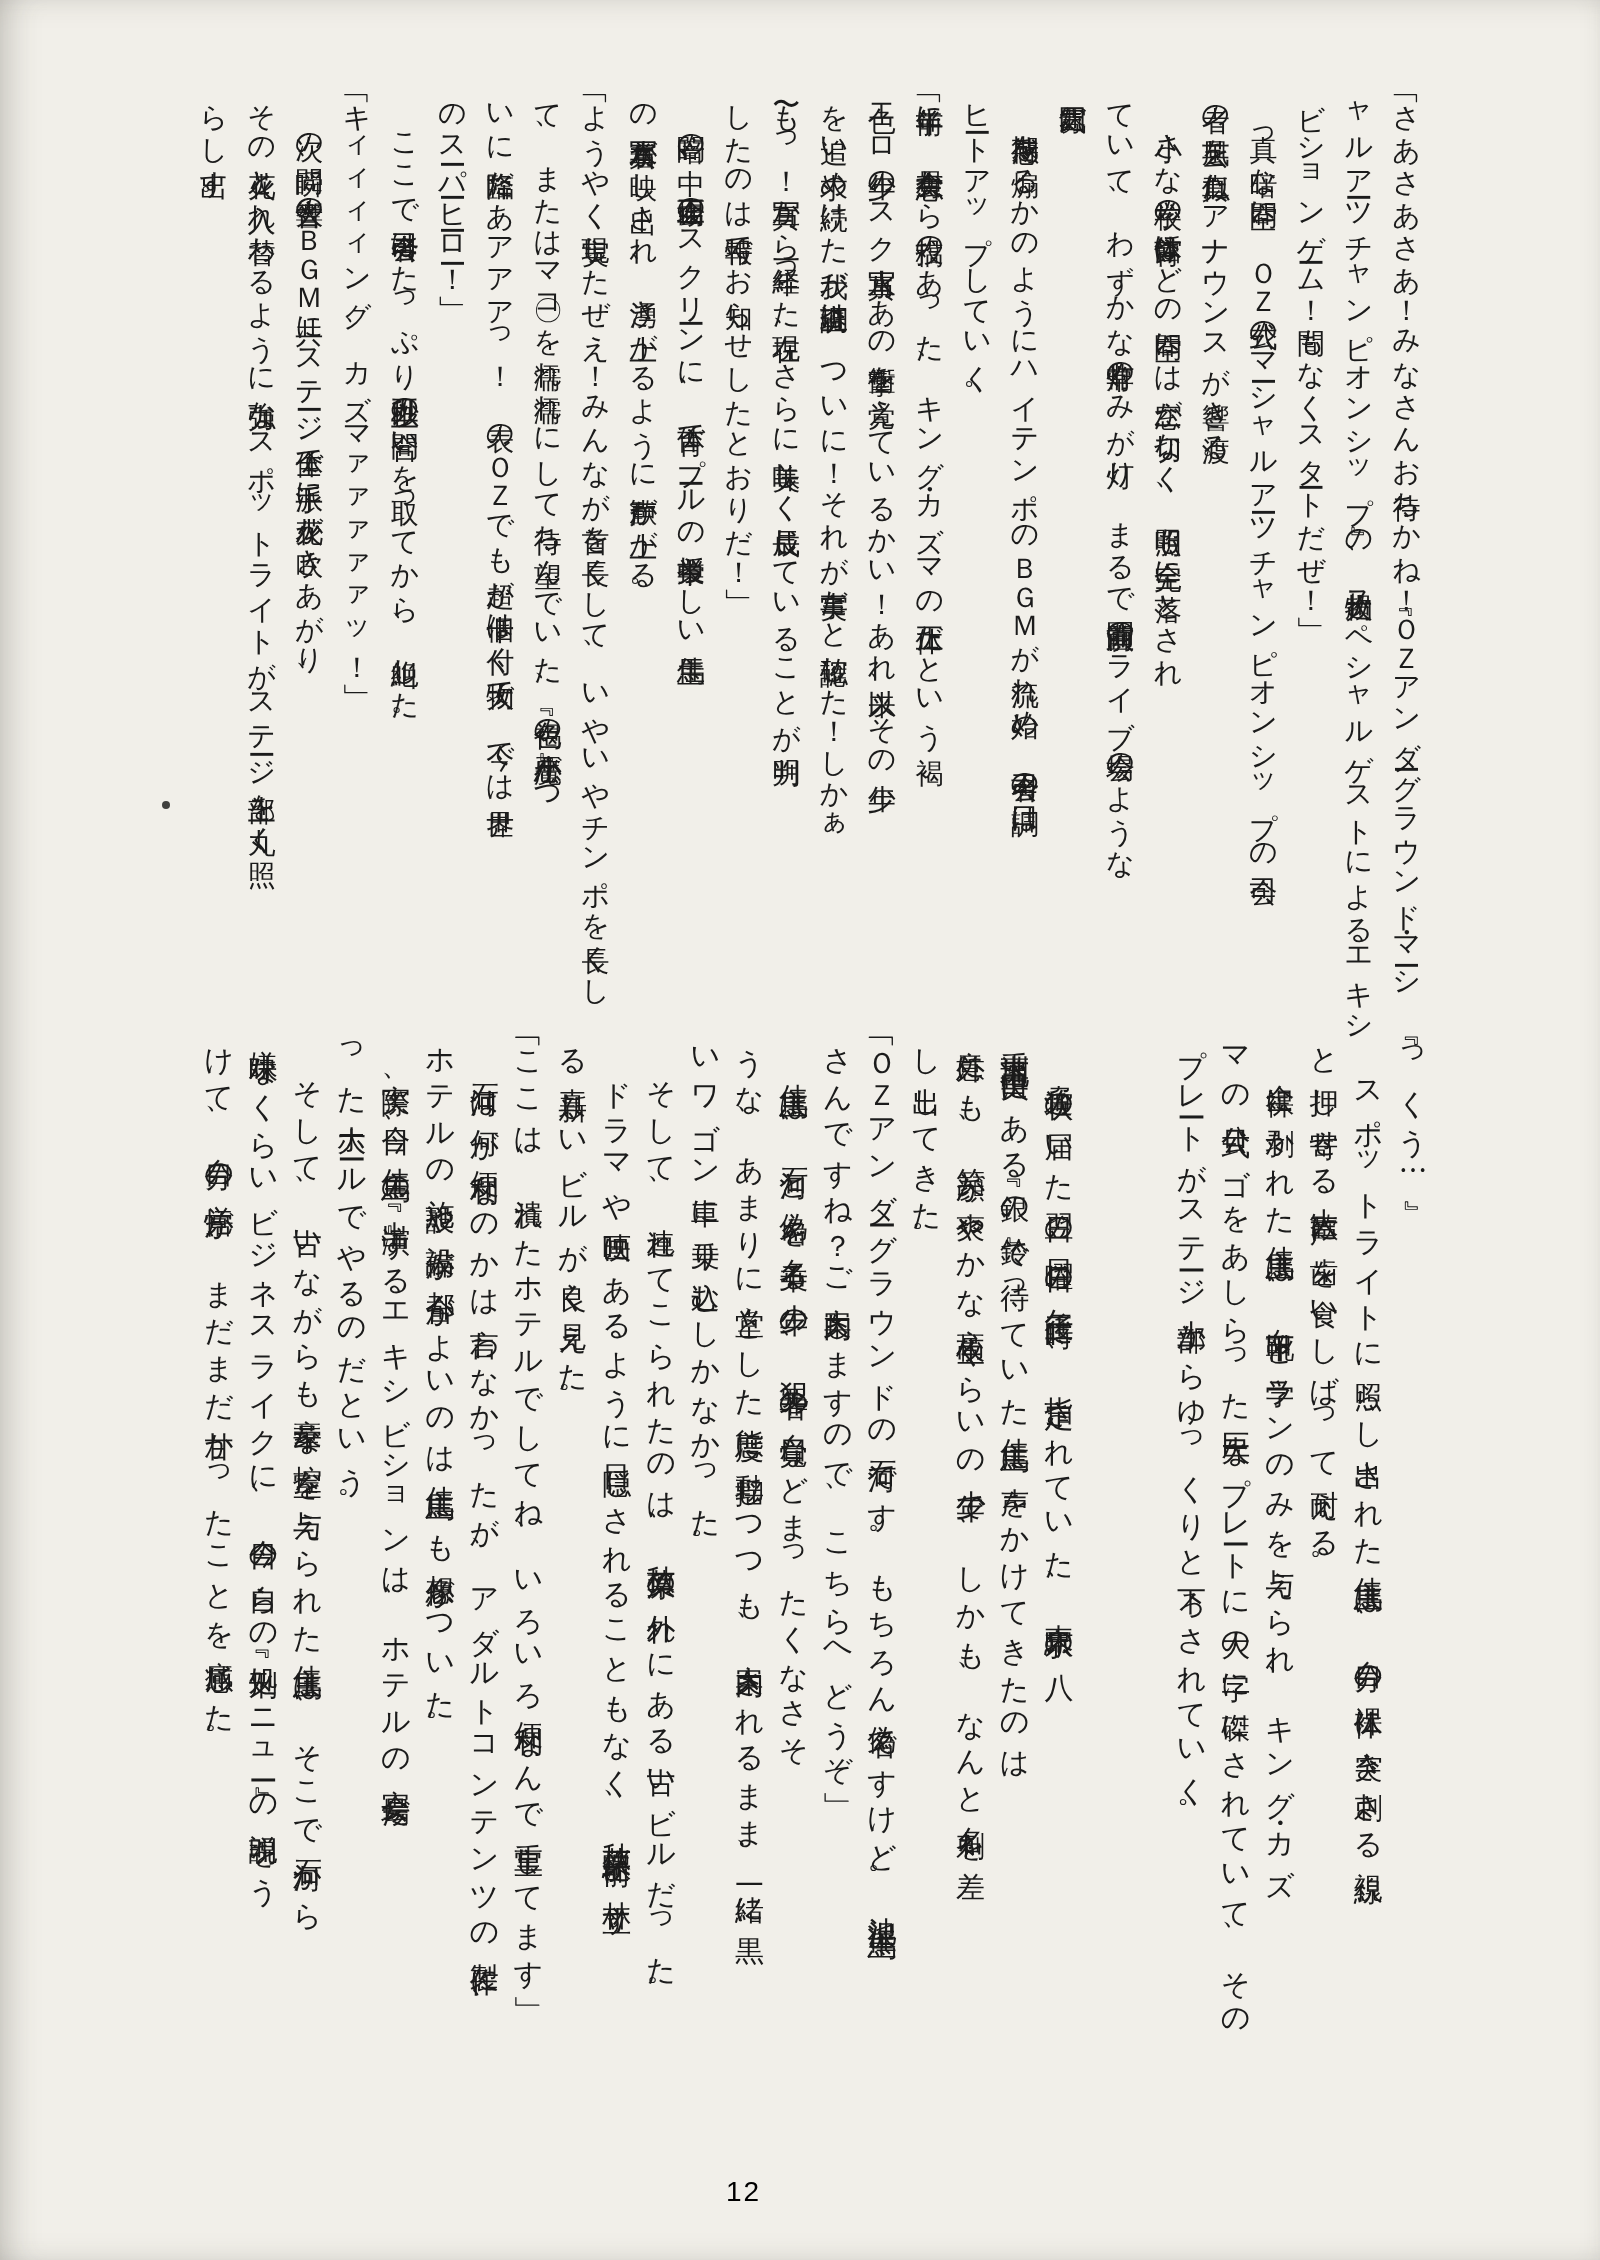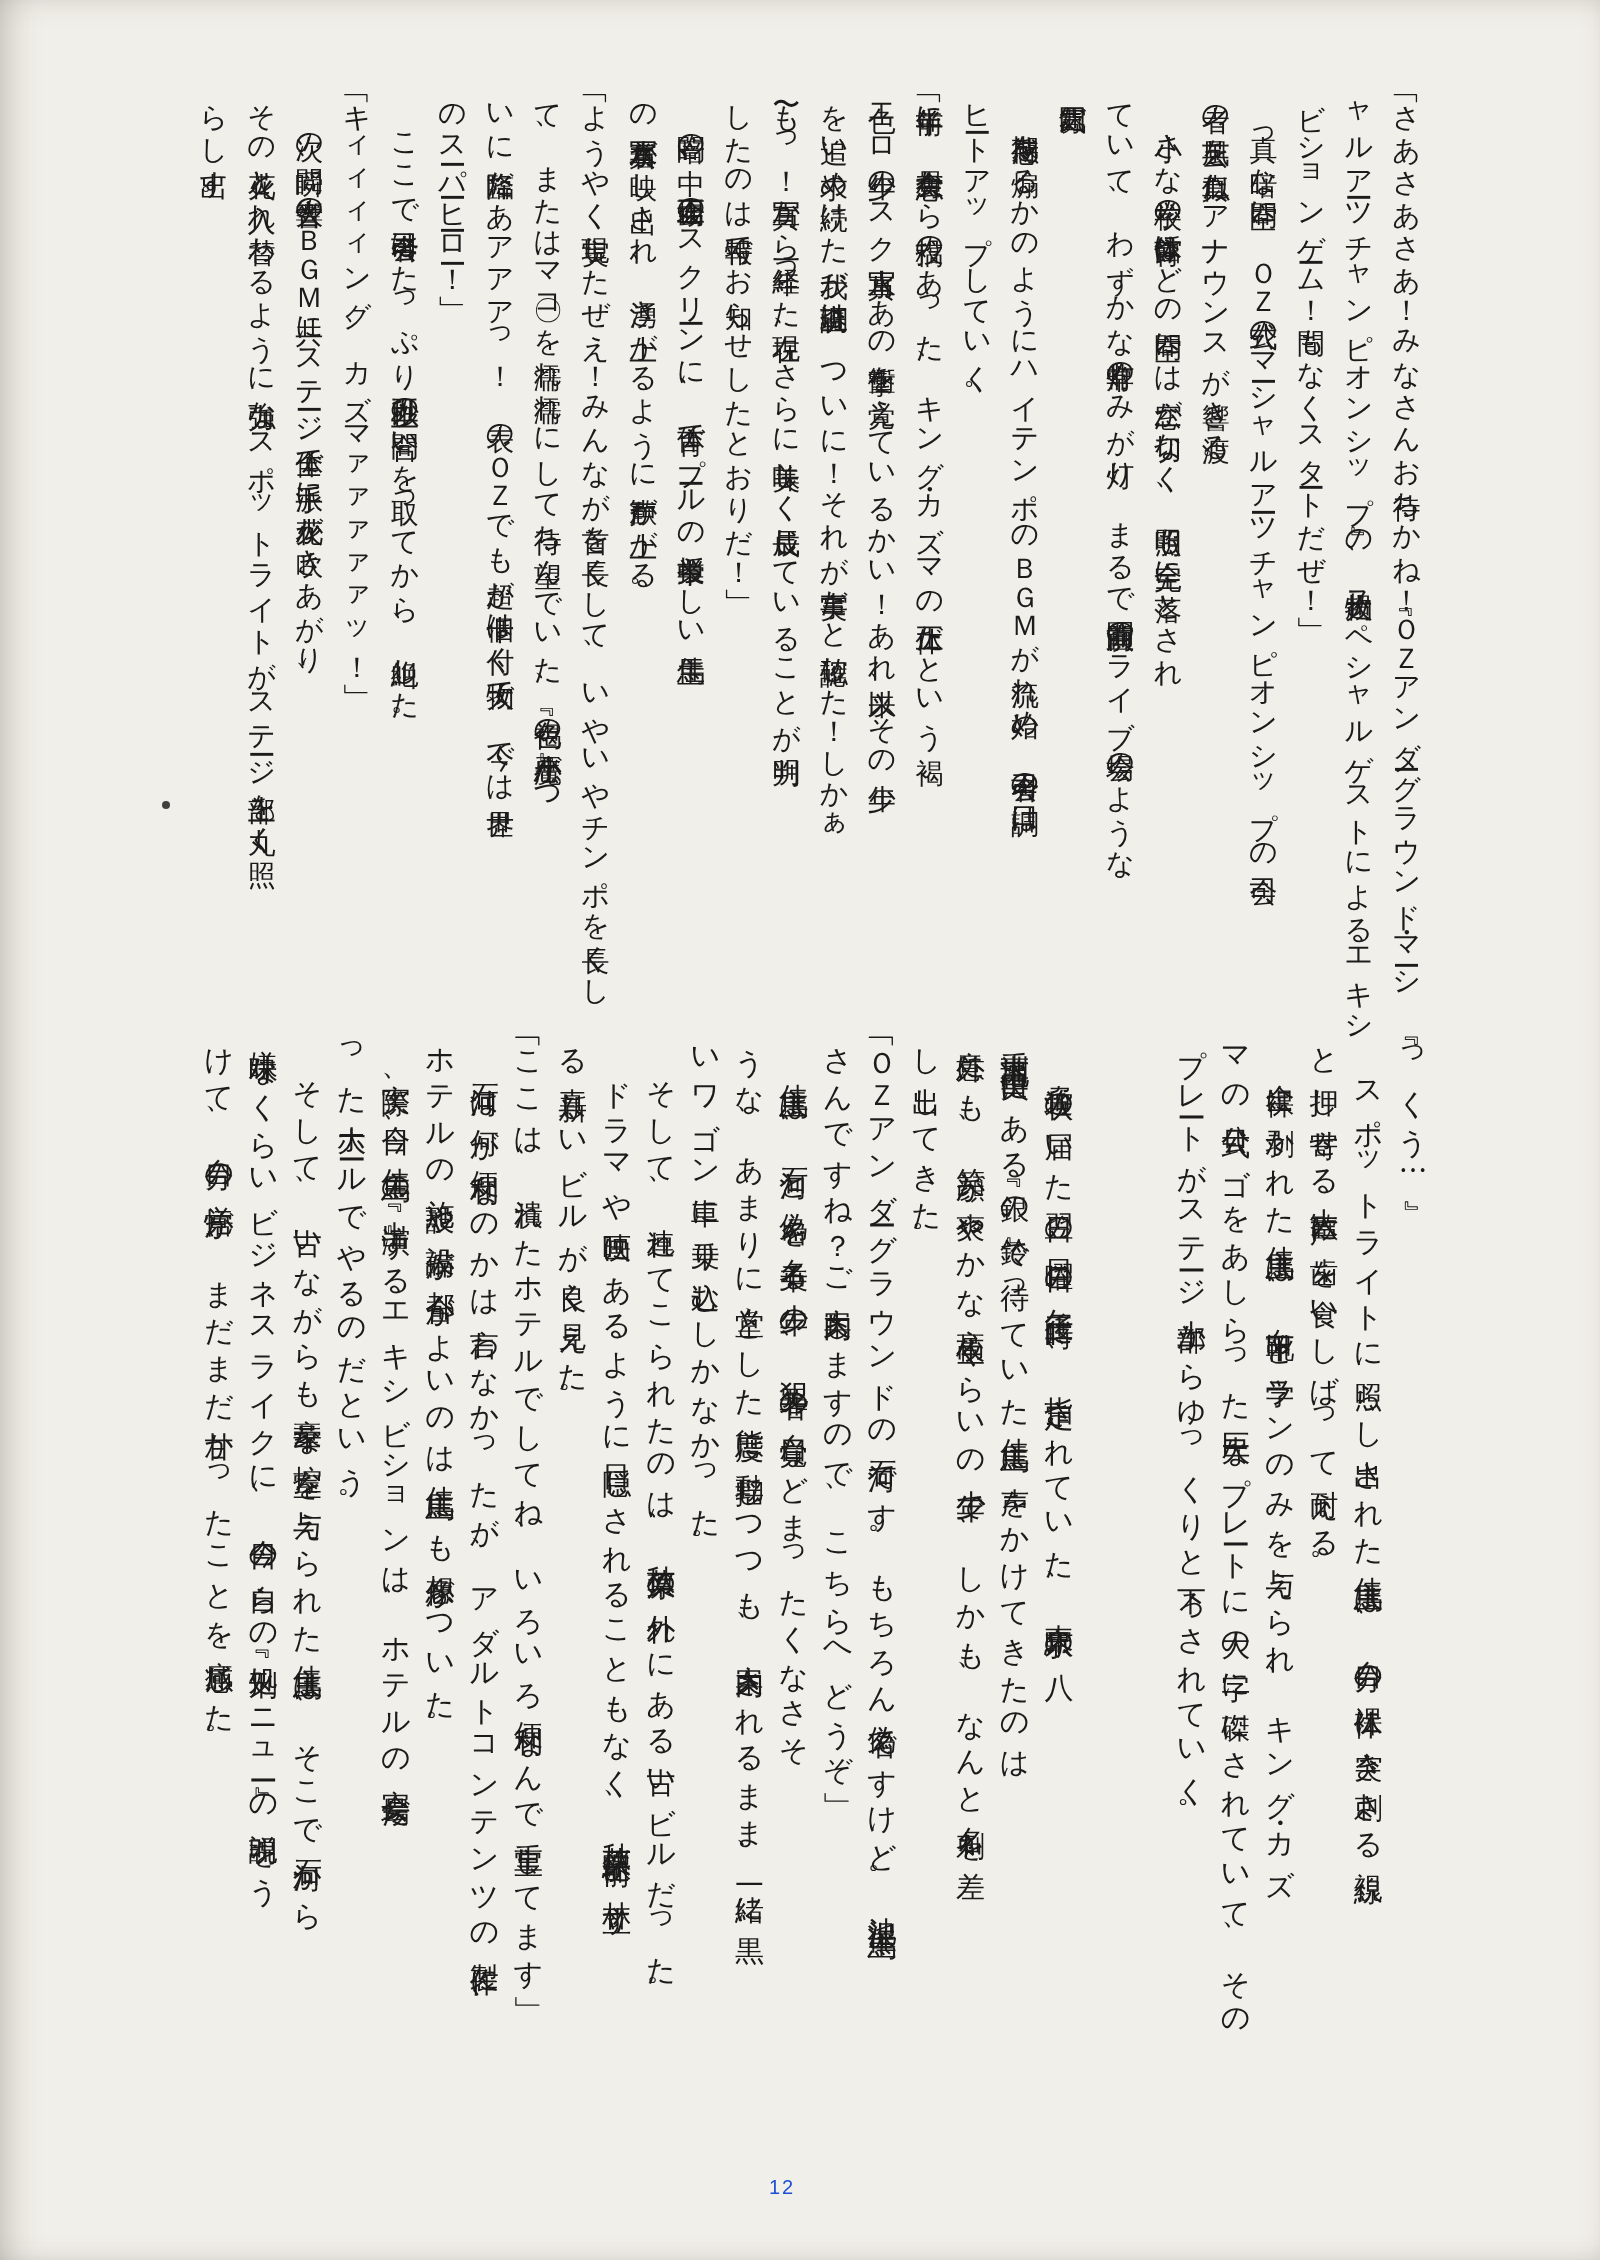--- a/index.html
+++ b/index.html
@@ -50,25 +50,25 @@
     right: 165px;
     height: 1140px;
     font-size: 29px;
     letter-spacing: 4.2px;
   }
   .lower .tcol { line-height: 44.2px; }
 
   .page-number {
     position: absolute;
     top: 2176px;
-    left: 769px;
+    left: 726px;
     font-family: "Liberation Sans", "DejaVu Sans", sans-serif;
-    font-size: 20px;
+    font-size: 28px;
     letter-spacing: 2px;
-    color: #1d4ed8;
+    color: #000000;
   }
   .speck {
     position: absolute;
     left: 162px;
     top: 801px;
     width: 8px;
     height: 8px;
     border-radius: 50%;
     background: #40403e;
   }

